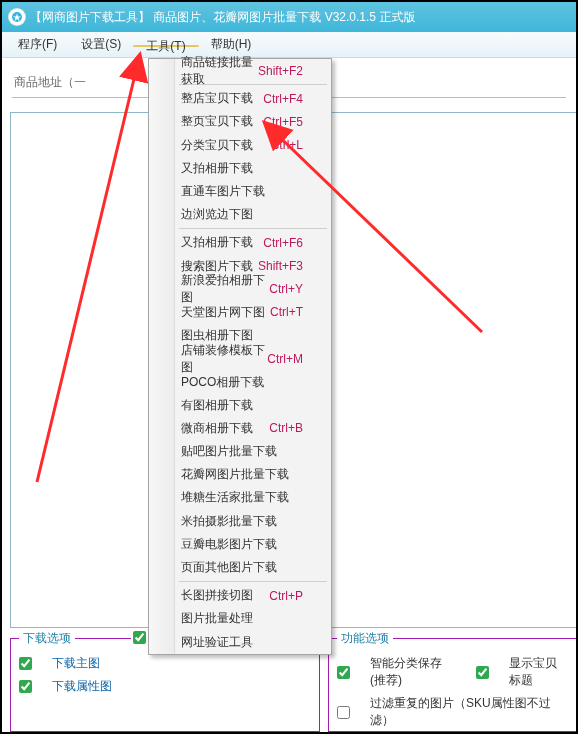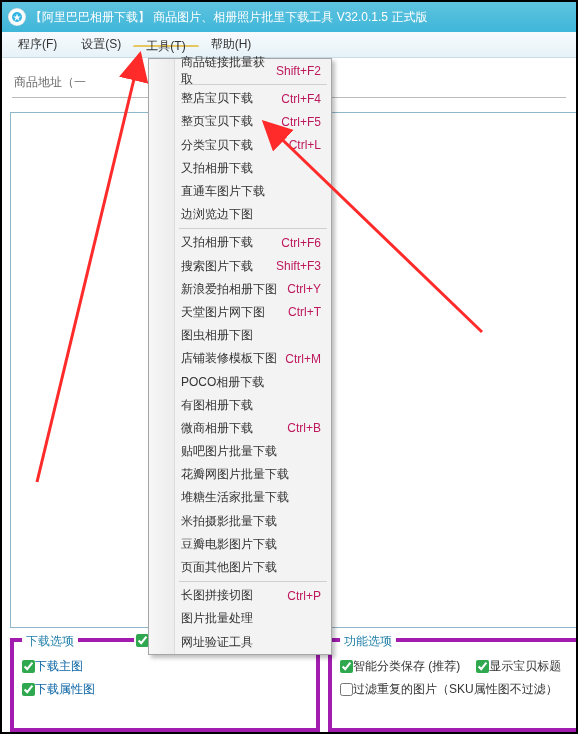--- a/index.html
+++ b/index.html
@@ -82,21 +82,21 @@
     width: 184px;
     background: #f3f3f3;
     border: 1px solid #a6a6a6;
     box-shadow: 3px 3px 4px rgba(0,0,0,0.25);
     z-index: 50;
   }
   .dd-row {
     display: flex;
     align-items: center;
     height: 23.2px;
-    padding: 0 10px 0 32px;
+    padding: 0 28px 0 32px;
     justify-content: space-between;
     position: relative;
   }
   .dd-row .shortcut { color: #be185d; }
   .dd-sep {
     border-top: 1px solid #cfcfcf;
     margin: 2px 4px 2px 30px;
   }
   .dd-leftstrip {
     position: absolute;
@@ -108,40 +108,40 @@
   .bottom-panels {
     position: absolute;
     left: 8px; right: 0; bottom: 0;
     height: 98px;
     display: flex;
     gap: 8px;
     padding-top: 4px;
     padding-right: 0;
   }
   .fieldset {
-    border: 4px solid #a21caf;
+    border: 1px solid #a21caf;
     position: relative;
     padding: 10px 8px 22px 8px;
     flex-shrink: 0;
   }
   .fieldset .legend {
     position: absolute;
     top: -9px;
     left: 8px;
     background: #fff;
     padding: 0 4px;
     color: #1f7fa8;
   }
   .fs-download { width: 310px; }
   .fs-func { flex: 1; border-right: none; }
   .chk-row { display: flex; gap: 16px; margin: 6px 0; align-items: center; }
   .chk {
     display: inline-flex;
     align-items: center;
-    gap: 0;
+    gap: 20px;
     color: #333;
   }
   .chk input[type=checkbox] {
     width: 13px; height: 13px;
     accent-color: #2fa84f;
   }
   .chk.blue span { color: #0a64a4; }
   .arrow-svg {
     position: absolute;
     left: 0; top: 0;
@@ -153,21 +153,21 @@
 </head>
 <body>
 
 <div class="titlebar">
   <span class="logo">
     <svg viewBox="0 0 24 24">
         <circle cx="12" cy="12" r="10" fill="#34b6e4"></circle>
         <path d="M12 5 L14 11 L20 11 L15 14 L17 20 L12 16 L7 20 L9 14 L4 11 L10 11 Z" fill="#fff"></path>
       </svg>
   </span>
-  <span>【阿里巴巴相册下载】 商品图片、相册照片批里下载工具 V32.0.1.5 正式版</span>
+  <span>【网商图片下载工具】 商品图片、花瓣网图片批量下载 V32.0.1.5 正式版</span>
 </div>
 
 <div class="menubar">
   <div class="menu-item">
       <span>程序(F)</span>
     </div>
   <div class="menu-item">
       <span>设置(S)</span>
     </div>
   <div class="menu-item active">

